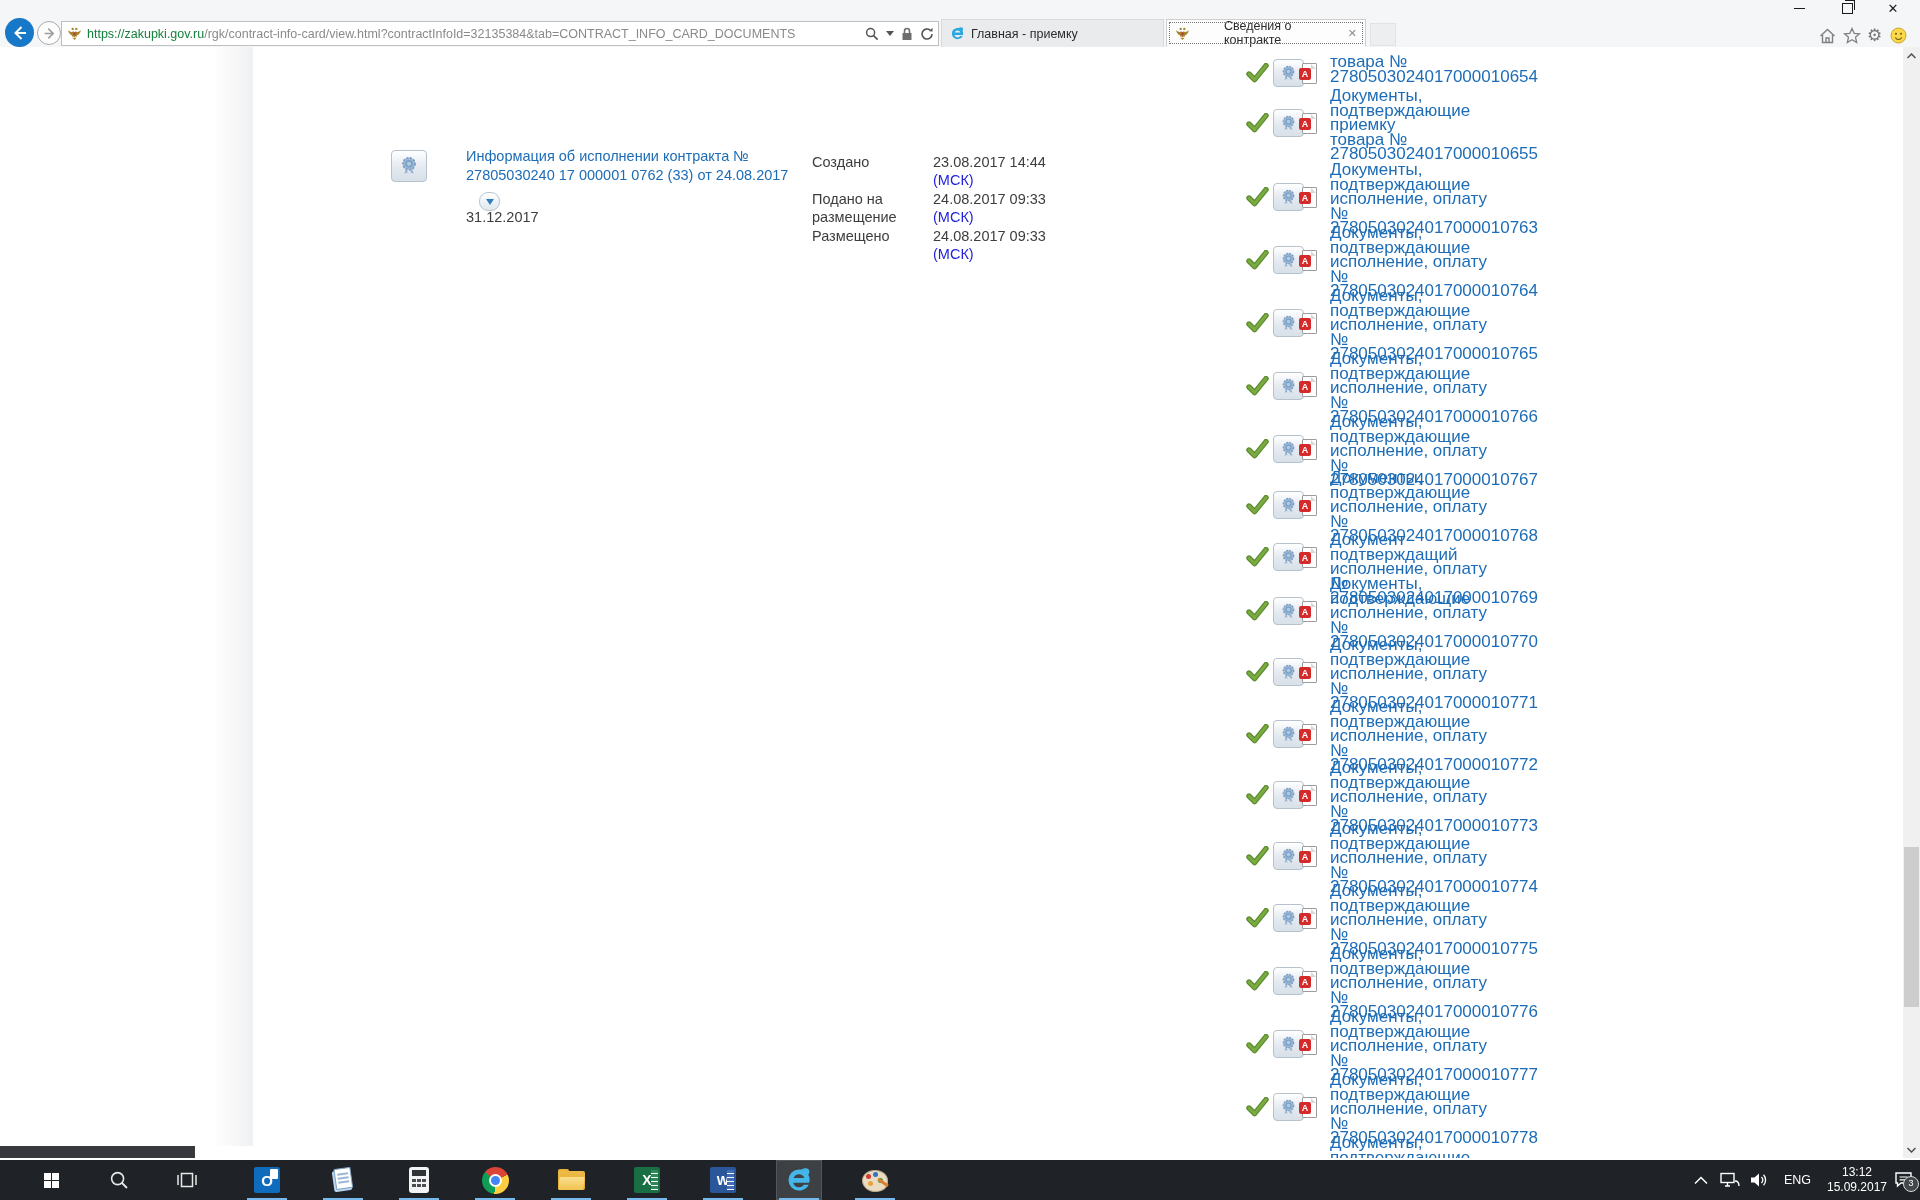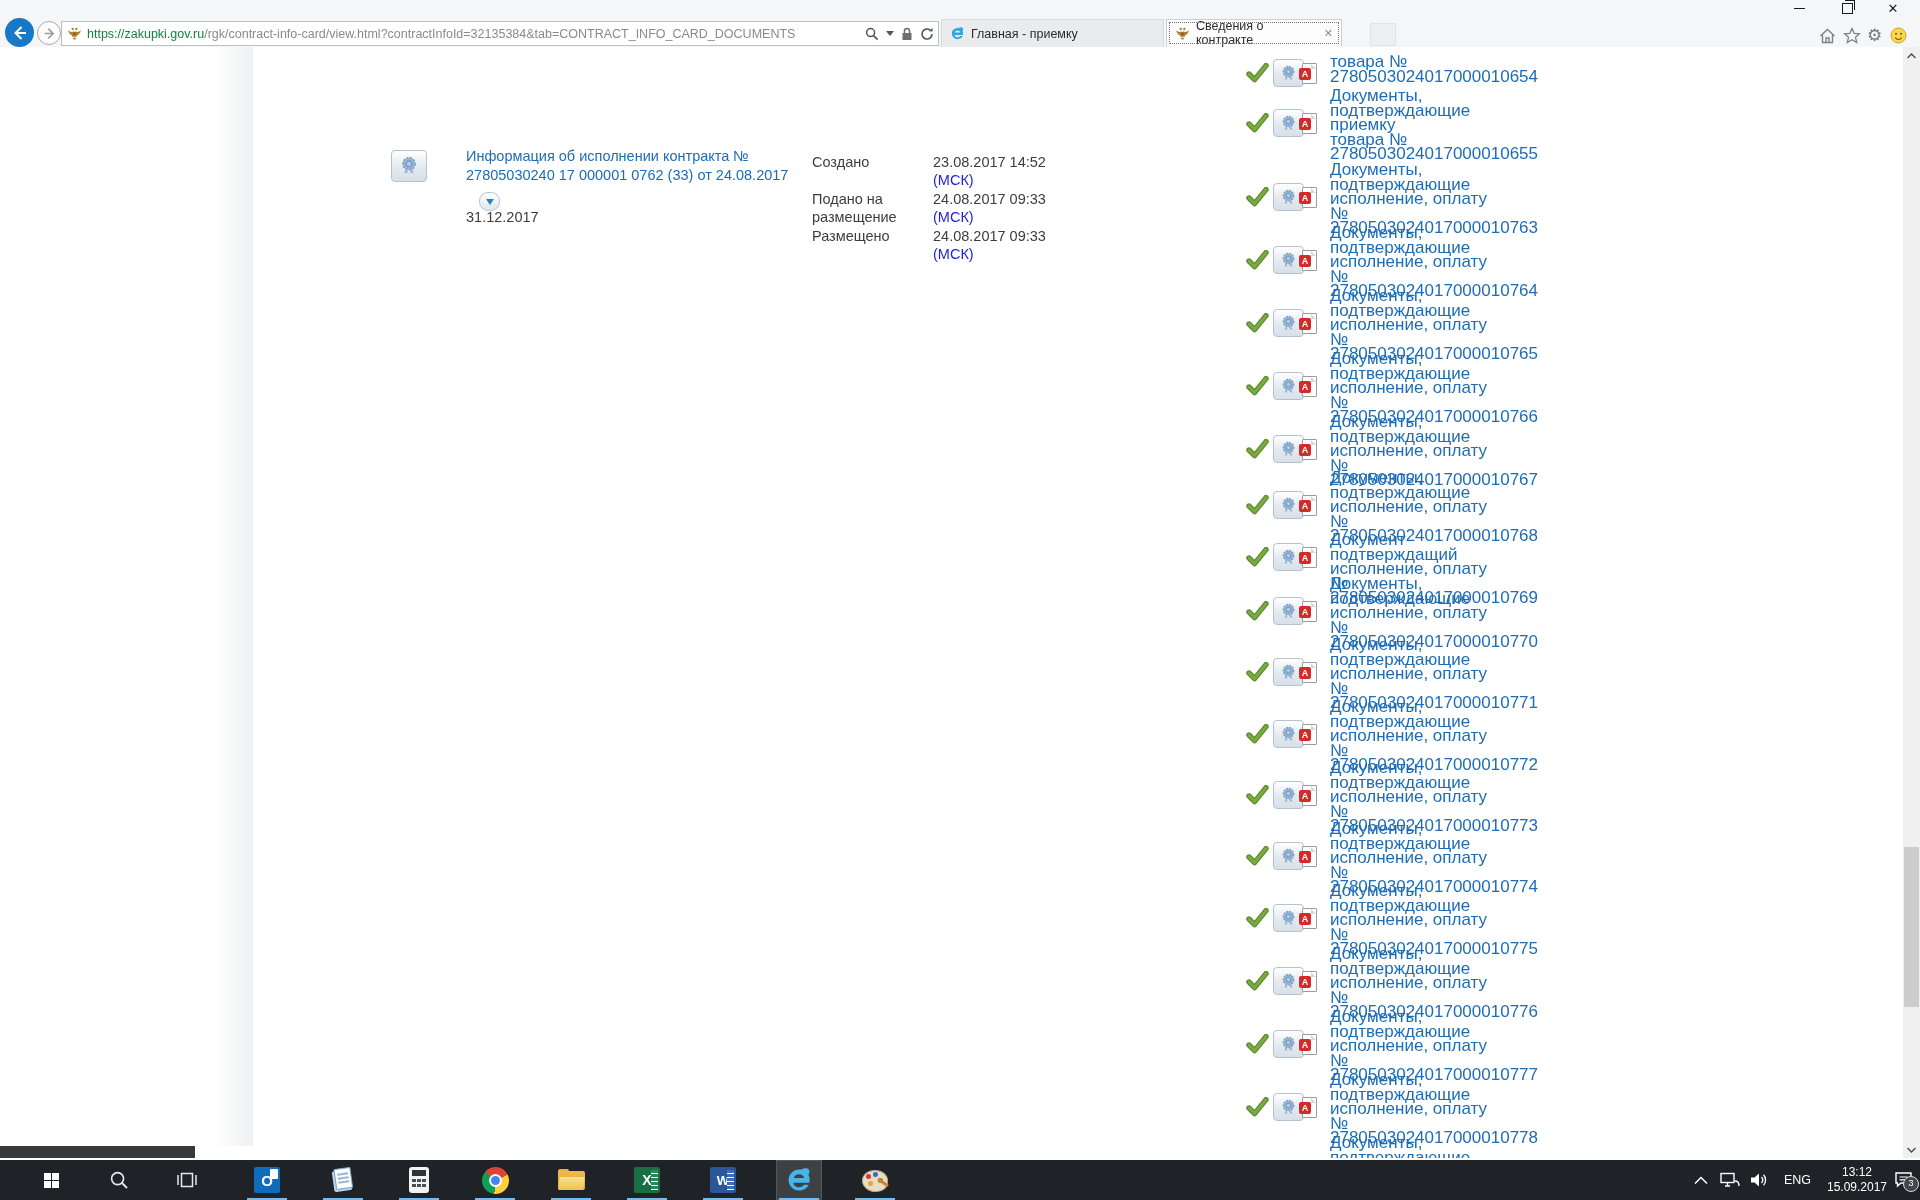--- a/index.html
+++ b/index.html
@@ -15,21 +15,21 @@
   .navbtn{position:absolute;border-radius:50%;display:flex;align-items:center;justify-content:center;}
   .back{left:5px;top:18px;width:29px;height:29px;background:#1878c8;}
   .fwd{left:37px;top:21px;width:22px;height:22px;background:#fdfdfd;border:1px solid #a9a9a9;}
   .urlbar{position:absolute;left:61px;top:21px;width:876px;height:23px;background:#fff;border:1px solid #bdbfc1;display:flex;align-items:center;}
   .urlbar .fav{margin-left:5px;width:15px;height:15px;flex:0 0 auto;}
   .urltext{margin-left:5px;font-size:12.5px;white-space:nowrap;overflow:hidden;}
   .urltext .dom{color:#15803d;} .urltext .path{color:#8a8a8a;}
   .urlicons{position:absolute;right:4px;top:0;height:23px;display:flex;align-items:center;gap:7px;background:#fff;padding-left:4px;}
   .tab{position:absolute;top:19px;height:28px;display:flex;align-items:center;font-size:12.5px;color:#2b2b2b;box-sizing:border-box;}
   .tab-inactive{left:941px;width:223px;background:#e9ebec;border:1px solid #d7d9db;border-bottom:none;}
-  .tab-active{left:1166px;width:176px;background:#fdfdfd;border:1px solid #cfcfcf;border-bottom:1px solid #fdfdfd;outline:1px dotted #767676;outline-offset:-4px;}
+  .tab-active{left:1166px;width:200px;background:#fdfdfd;border:1px solid #cfcfcf;border-bottom:1px solid #fdfdfd;outline:1px dotted #767676;outline-offset:-4px;gap:28px;}
   .tab .ticon{margin:0 6px 0 8px;width:15px;height:15px;flex:0 0 auto;}
   .tab .tclose{margin-left:auto;margin-right:8px;color:#8c8c8c;font-size:11px;}
   .newtab{position:absolute;left:1370px;top:23px;width:24px;height:21px;background:#eceeef;border:1px solid #e0e2e4;}
   .toolico{position:absolute;top:26px;width:19px;height:19px;color:#777;display:flex;align-items:center;justify-content:center;}
   
   .viewport{position:absolute;left:0;top:47px;width:1903px;height:1111px;background:#fff;overflow:hidden;}
   .edge-shadow{position:absolute;left:213px;top:0;width:40px;height:1099px;background:linear-gradient(to right,rgba(255,255,255,0),rgba(100,110,120,0.10));}
   .darkstrip{position:absolute;left:0;top:1099px;width:195px;height:12px;background:#37393c;}
   .seal-btn{position:absolute;border:1px solid #b5c2cd;border-radius:4px;background:linear-gradient(#ffffff,#e3e9ef 55%,#d8e0e8);box-shadow:inset 0 1px 0 #fff;display:flex;align-items:center;justify-content:center;}
   .link{color:#1d6cb7;}
@@ -176,21 +176,21 @@
       </svg>
     </div>
     <a class="c-title link pre" href="#">Информация об исполнении контракта №
 27805030240 17 000001 0762 (33) от 24.08.2017</a>
     <div class="c-caret">
         <b></b>
       </div>
     <div class="c-date">31.12.2017</div>
 
     <div class="m-label" style="top:106px">Создано</div>
-    <div class="m-val" style="top:106px"><span>23.08.2017 14:52</span><br><span class="tz">(МСК)</span></div>
+    <div class="m-val" style="top:106px"><span>23.08.2017 14:44</span><br><span class="tz">(МСК)</span></div>
 
     <div class="m-label" style="top:143px">Подано на размещение</div>
     <div class="m-val" style="top:143px"><span>24.08.2017 09:33</span><br><span class="tz">(МСК)</span></div>
 
     <div class="m-label" style="top:180px">Размещено</div>
     <div class="m-val" style="top:180px"><span>24.08.2017 09:33</span><br><span class="tz">(МСК)</span></div>
 
 
     <div id="doc-list">
         <div class="doc-row" style="top: 8px;">

